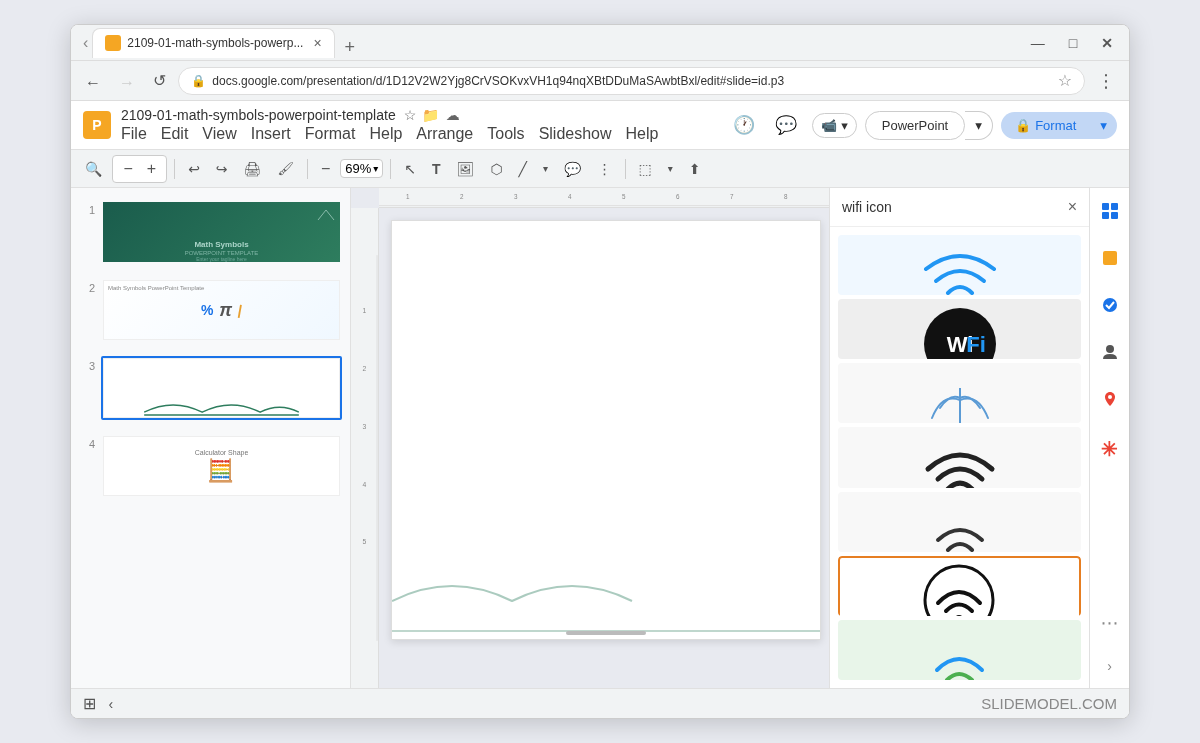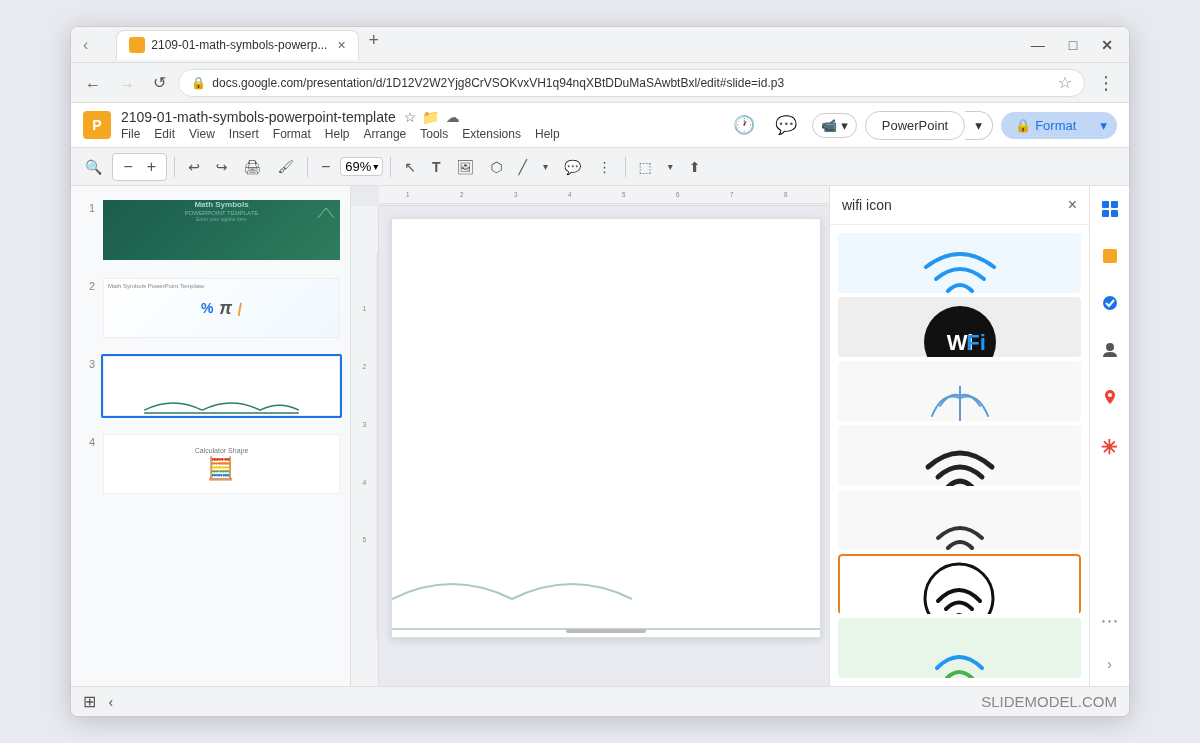--- a/index.html
+++ b/index.html
@@ -1,21 +1,21 @@
 <!DOCTYPE html>
 <html><head>
   <meta charset="utf-8">
   <style>
     * { margin: 0; padding: 0; box-sizing: border-box; }
     body { background: #e8eaf0; font-family: 'Arial', sans-serif; display: flex; justify-content: center; align-items: center; min-height: 100vh; }
     .window { width: 1060px; background: #fff; border-radius: 8px; box-shadow: 0 4px 24px rgba(0,0,0,0.18); overflow: hidden; border: 1px solid #ccc; }
     
     
     .title-bar { background: #f1f3f4; height: 36px; display: flex; align-items: center; padding: 0 8px; border-bottom: 1px solid #ddd; }
-    .tab-area { display: flex; align-items: flex-start; flex: 1; gap: 4px; margin-left: 24px; }
+    .tab-area { display: flex; align-items: flex-end; flex: 1; gap: 4px; }
     .tab-favicon { width: 16px; height: 16px; background: #f5a623; border-radius: 3px; display: inline-block; }
     .tab { background: #fff; border-radius: 8px 8px 0 0; padding: 4px 12px; display: flex; align-items: center; gap: 6px; font-size: 12px; color: #333; height: 30px; border: 1px solid #ddd; border-bottom: none; }
     .tab-close { color: #666; font-size: 14px; cursor: pointer; margin-left: 4px; }
     .new-tab-btn { background: none; border: none; font-size: 18px; color: #666; cursor: pointer; padding: 0 6px; }
     .win-controls { display: flex; gap: 8px; align-items: center; }
     .win-btn { background: none; border: none; font-size: 14px; color: #555; cursor: pointer; padding: 4px 8px; }
 
     
     .address-bar { background: #f1f3f4; height: 40px; display: flex; align-items: center; padding: 0 8px; gap: 6px; border-bottom: 1px solid #ddd; }
     .nav-btn { background: none; border: none; color: #555; font-size: 16px; cursor: pointer; padding: 4px 6px; border-radius: 50%; }
@@ -24,21 +24,21 @@
     .url-text { flex: 1; font-size: 12px; color: #333; }
     .star-btn { background: none; border: none; color: #888; cursor: pointer; font-size: 16px; }
     .more-btn { background: none; border: none; color: #555; font-size: 18px; cursor: pointer; padding: 4px 6px; }
 
     
     .app-header { background: #fff; padding: 6px 12px; border-bottom: 1px solid #e0e0e0; display: flex; align-items: center; gap: 10px; }
     .doc-icon { width: 28px; height: 28px; background: #f5a623; border-radius: 4px; display: flex; align-items: center; justify-content: center; color: white; font-size: 14px; font-weight: bold; }
     .doc-title-area { display: flex; flex-direction: column; flex: 1; }
     .doc-title { font-size: 14px; color: #333; font-weight: 500; display: flex; align-items: flex-start; gap: 8px; }
     .doc-title-icons { display: flex; gap: 6px; color: #666; font-size: 14px; }
-    .doc-menu { display: flex; gap: 14px; font-size: 12px; color: #444; margin-top: 2px; }
+    .doc-menu { display: flex; gap: 14px; font-size: 16px; color: #444; margin-top: 2px; }
     .doc-menu span { cursor: pointer; }
     .header-actions { display: flex; align-items: center; gap: 8px; }
     .history-btn, .comments-btn, .meet-btn { background: none; border: none; color: #666; font-size: 18px; cursor: pointer; padding: 4px 6px; border-radius: 4px; }
     .slideshow-btn { background: #fff; border: 1px solid #ccc; border-radius: 20px; padding: 6px 16px; font-size: 13px; color: #333; cursor: pointer; font-weight: 500; }
     .slideshow-dropdown { background: #fff; border: 1px solid #ccc; border-radius: 0 20px 20px 0; border-left: none; padding: 6px 10px; cursor: pointer; color: #333; }
     .share-btn { background: #c2d7f5; border: none; border-radius: 20px 0 0 20px; padding: 6px 14px; font-size: 13px; color: #1a73e8; cursor: pointer; font-weight: 500; display: flex; align-items: center; gap: 4px; }
     .share-dropdown { background: #c2d7f5; border: none; border-radius: 0 20px 20px 0; padding: 6px 10px; cursor: pointer; color: #1a73e8; }
 
     
     .toolbar { background: #f1f3f4; border-bottom: 1px solid #e0e0e0; padding: 4px 8px; display: flex; align-items: center; gap: 4px; height: 38px; }
@@ -83,21 +83,21 @@
     .right-sidebar { width: 40px; border-left: 1px solid #e0e0e0; background: #fff; display: flex; flex-direction: column; align-items: center; padding: 8px 0; gap: 12px; }
     .sidebar-icon { color: #666; font-size: 18px; cursor: pointer; padding: 6px; border-radius: 4px; }
     .sidebar-icon.active { color: #1a73e8; }
 
     
     .bottom-bar { background: #f1f3f4; border-top: 1px solid #e0e0e0; height: 30px; display: flex; align-items: center; padding: 0 12px; gap: 12px; }
     .grid-btn { background: none; border: none; font-size: 16px; cursor: pointer; color: #555; }
     .nav-arrow { background: none; border: none; font-size: 14px; cursor: pointer; color: #555; }
 
     
-    .slide1-thumb { width: 100%; height: 60px; background: linear-gradient(135deg, #1a5c4c 0%, #2e7d5e 100%); display: flex; align-items: flex-start; justify-content: center; position: relative; }
+    .slide1-thumb { width: 100%; height: 60px; background: linear-gradient(135deg, #1a5c4c 0%, #2e7d5e 100%); display: flex; align-items: flex-end; justify-content: center; position: relative; }
     .slide2-thumb { width: 100%; height: 60px; background: linear-gradient(135deg, #fff 0%, #f0f8ff 100%); display: flex; align-items: center; justify-content: center; position: relative; border: 1px solid #eee; }
     .slide3-thumb { width: 100%; height: 60px; background: #fff; border: 1px solid #eee; }
     .slide4-thumb { width: 100%; height: 60px; background: #fff; display: flex; align-items: center; justify-content: center; border: 1px solid #eee; }
 
     .scrollbar-h { position: absolute; bottom: 4px; left: 50%; transform: translateX(-50%); width: 80px; height: 4px; background: #bbb; border-radius: 2px; }
     
     .slideshow-group-wrapper { display: flex; }
     .meet-dropdown { display: flex; align-items: center; font-size: 13px; border: 1px solid #ccc; border-radius: 20px; padding: 4px 8px; gap: 4px; cursor: pointer; color: #333; }
   </style>
 </head>
@@ -147,21 +147,21 @@
       </div>
       <div class="doc-menu">
         <span>File</span>
         <span>Edit</span>
         <span>View</span>
         <span>Insert</span>
         <span>Format</span>
         <span>Help</span>
         <span>Arrange</span>
         <span>Tools</span>
-        <span>Extensions</span>
+        <span>Slideshow</span>
         <span>Help</span>
       </div>
     </div>
     <div class="header-actions">
       <button class="history-btn" title="History">🕐</button>
       <button class="comments-btn" title="Comments">💬</button>
       <div class="meet-dropdown">
         <span>📹</span>
         <span>▾</span>
       </div>

